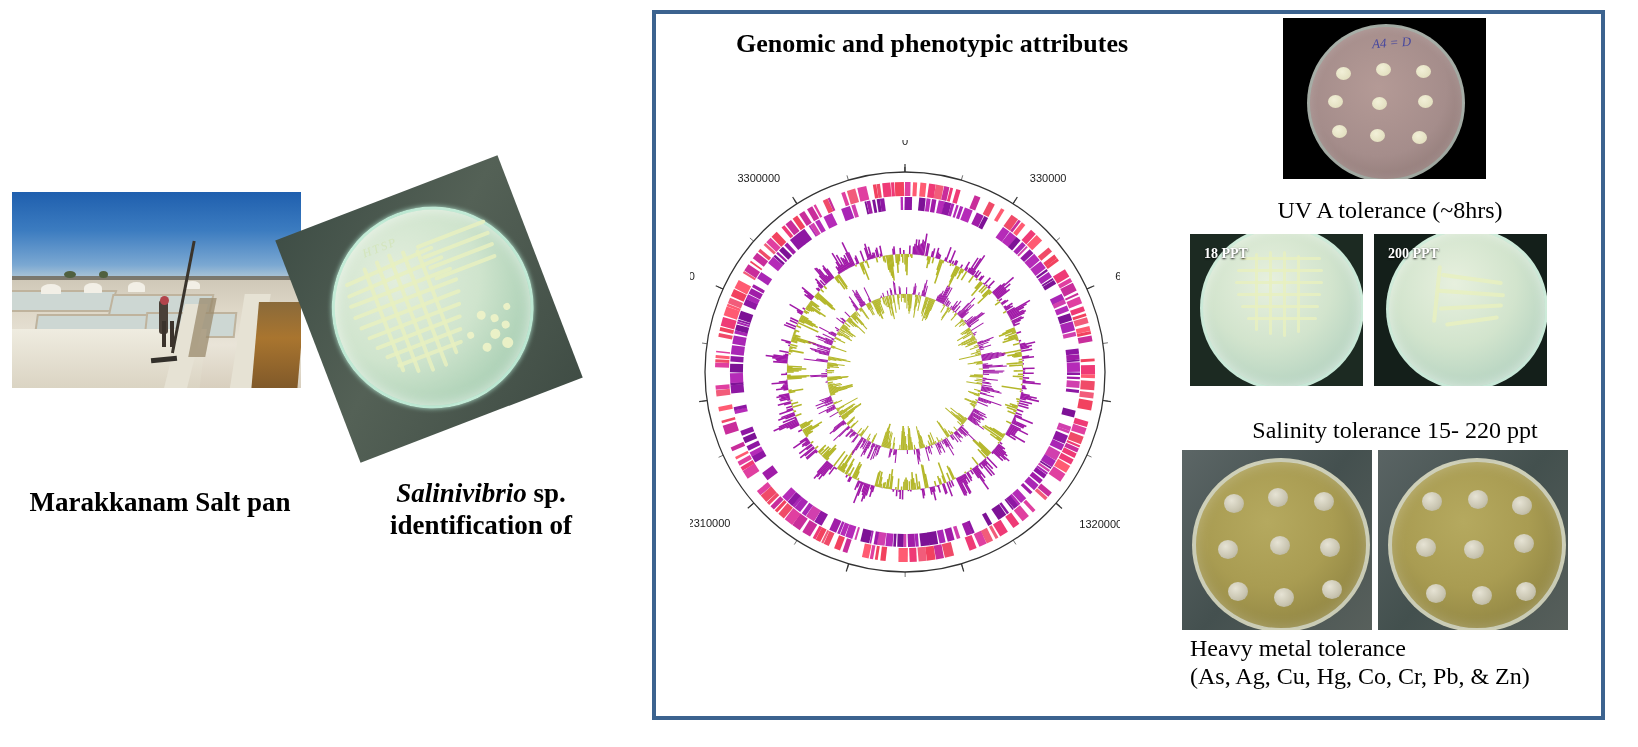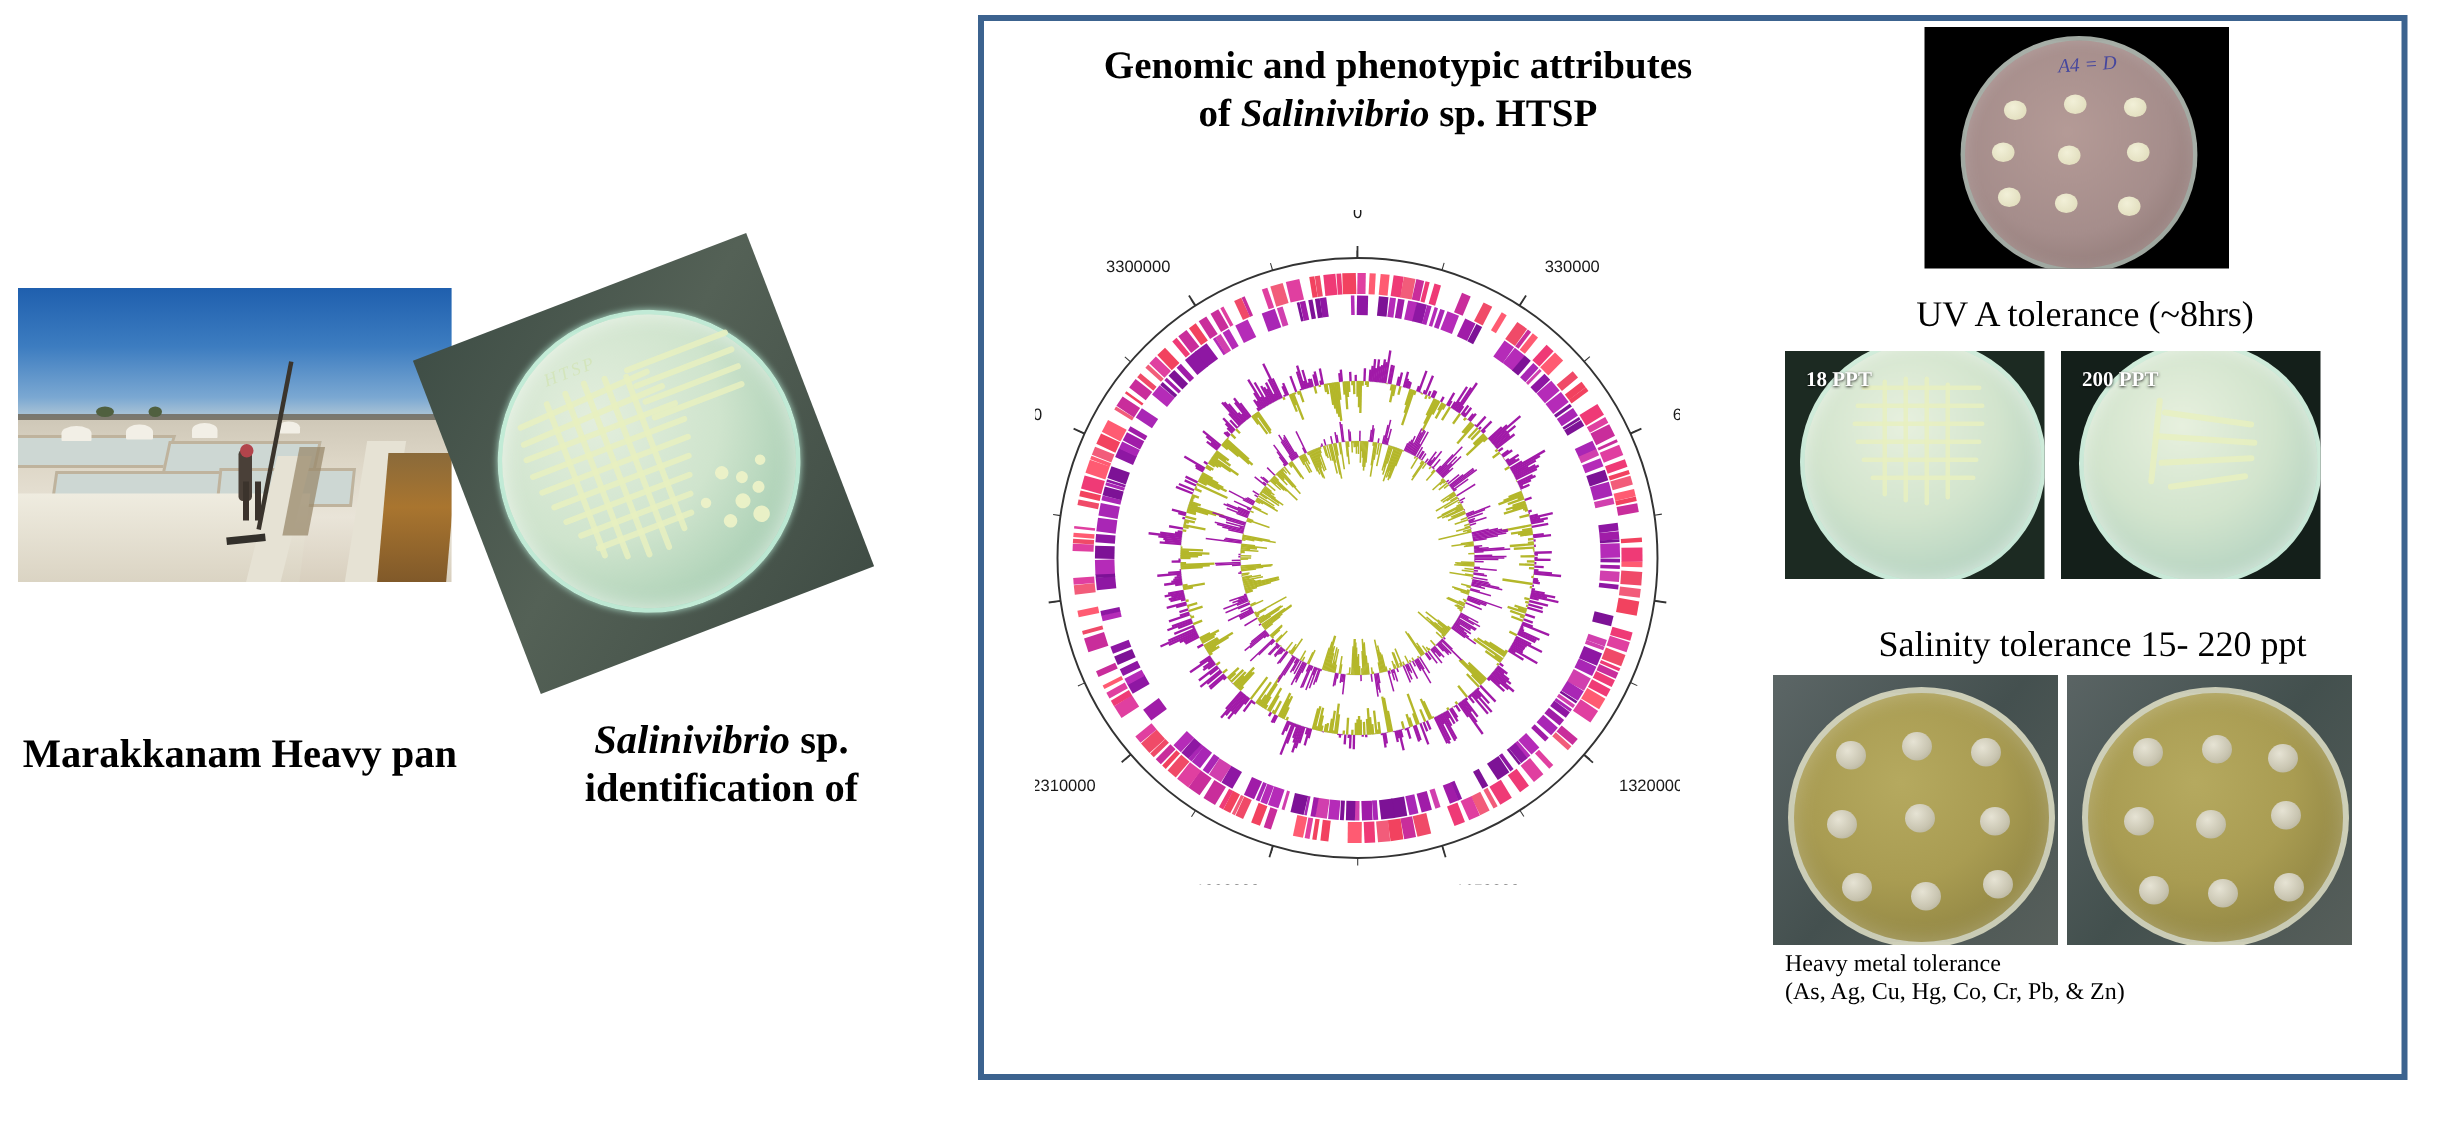--- a/index.html
+++ b/index.html
@@ -98,21 +98,21 @@
   
   #hm-left{left:1182px;top:450px;width:190px;height:180px;overflow:hidden;
       background:linear-gradient(130deg,#5c6666,#44504f 50%,#58605c);}
   #hm-right{left:1378px;top:450px;width:190px;height:180px;overflow:hidden;
       background:linear-gradient(130deg,#5a6464,#43504e 50%,#575f5b);}
   .hm-dish{position:absolute;left:10px;top:8px;width:170px;height:166px;border-radius:50%;
       background:radial-gradient(circle at 42% 36%,#b5a95f 0%,#a99c52 45%,#8e8341 82%,#6f6633 100%);
       border:4px solid rgba(215,220,210,.8);box-shadow:inset 0 0 14px rgba(255,255,255,.25);}
   .disc{position:absolute;width:20px;height:19px;border-radius:50%;
       background:radial-gradient(circle at 38% 34%,#e6e3d4,#c9c5b1 60%,#aca890);}
-  #hm-caption{left:1190px;top:634px;width:430px;font-size:16px;font-weight:normal;text-align:left;}
+  #hm-caption{left:1190px;top:634px;width:430px;font-size:24px;font-weight:normal;text-align:left;}
 </style>
 </head>
 <body>
 
 <div class="abs" id="saltpan-photo">
   <div class="sp-sky"></div>
   <div class="sp-horizon"></div>
   <div class="sp-ground"></div>
   <div class="sp-tree" style="left:18%;"></div>
   <div class="sp-tree" style="left:30%;width:9px;"></div>
@@ -130,21 +130,21 @@
   <div class="sp-mound" style="left:40%;top:46%;width:6%;height:5%;"></div>
   <div class="sp-mound" style="left:60%;top:45.5%;width:5%;height:4%;"></div>
   <div class="sp-pole"></div>
   <div class="sp-worker-body"></div>
   <div class="sp-worker-head"></div>
   <div class="sp-worker-legs"></div>
   <div class="sp-worker-legs2"></div>
   <div class="sp-rake"></div>
 </div>
 
-<div class="abs cap" id="saltpan-caption">Marakkanam Heavy pan</div>
+<div class="abs cap" id="saltpan-caption">Marakkanam Salt pan</div>
 
 <div class="abs" id="isolation-photo">
   <div class="tilt">
     <div class="dish">
       <div class="dishlabel">HTSP</div>
       <div class="streak" style="left:24px;top:42px;width:96px;height:4px;transform:rotate(-3deg);"></div>
       <div class="streak" style="left:22px;top:54px;width:104px;height:4px;transform:rotate(-2deg);"></div>
       <div class="streak" style="left:20px;top:66px;width:110px;height:4px;"></div>
       <div class="streak" style="left:20px;top:78px;width:112px;height:4px;"></div>
       <div class="streak" style="left:22px;top:90px;width:108px;height:4px;"></div>
@@ -175,21 +175,20 @@
 
 <div class="abs cap" id="isolation-caption">
   <div><span class="ital">Salinivibrio</span><span> sp.</span></div>
   <div>identification of</div>
 </div>
 
 <div class="abs" id="right-panel"></div>
 
 <div class="abs" id="panel-title">
   <div>Genomic and phenotypic attributes</div>
-  <div><span>of </span><span class="ital">Salinivibrio</span><span> sp. HTSP</span></div>
 </div>
 
 <div class="abs" id="genome-map">
   <svg width="430" height="450" viewBox="0 0 430 450">
     <g transform="translate(215,232)">
       <circle r="200" fill="none" stroke="#333" stroke-width="1.3"></circle>
       <g id="ticks">
           <line x1="1.2246467991473532e-14" y1="-200" x2="1.2736326711132473e-14" y2="-208" stroke="#333333" stroke-width="1.2"></line>
           <line x1="108.04806409553103" y1="-168.30215638906122" x2="112.36998665935226" y2="-175.03424264462367" stroke="#333333" stroke-width="1.2"></line>
           <line x1="181.99225417530863" y1="-82.93864853124781" x2="189.27194434232098" y2="-86.25619447249771" stroke="#333333" stroke-width="1.2"></line>

